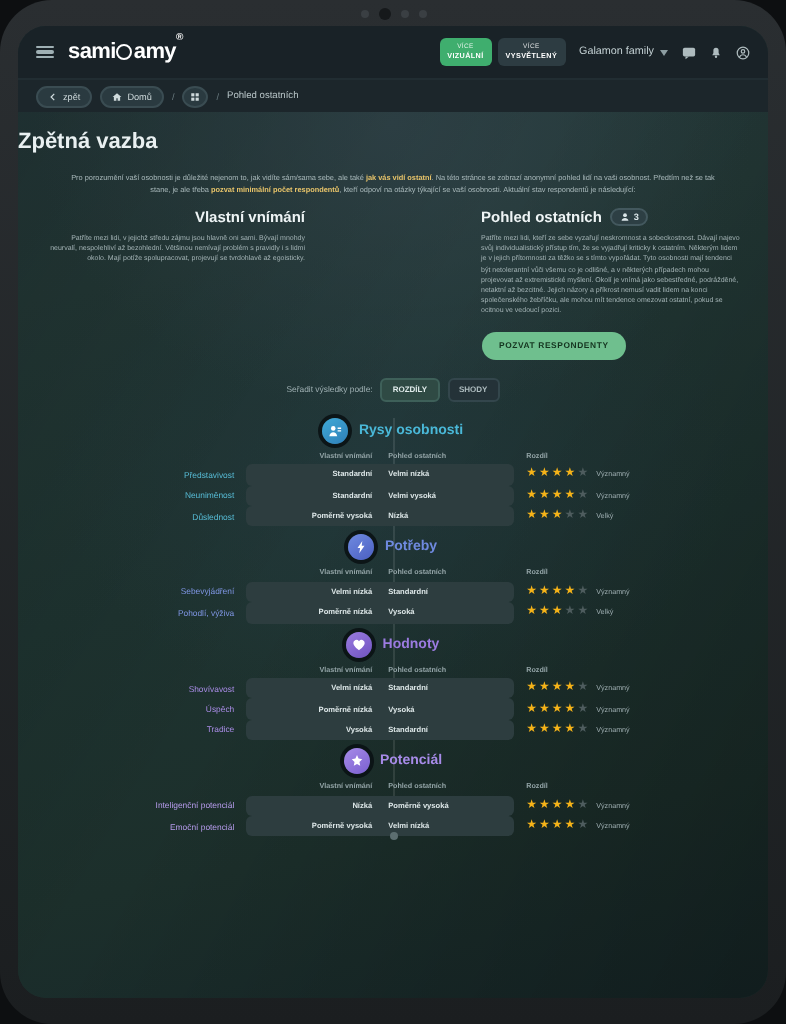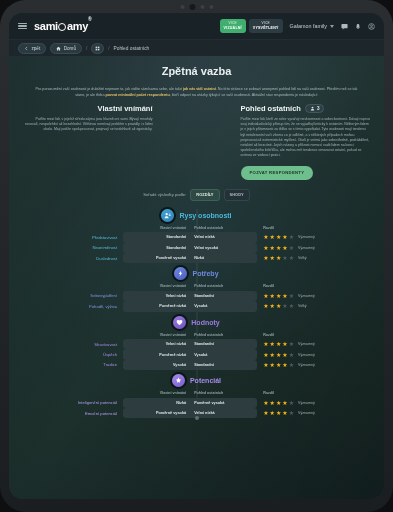--- a/index.html
+++ b/index.html
@@ -51,21 +51,21 @@
   .ticon svg { display:block; }
 
   
   .crumbbar { height:17px; background:#1c262b; display:flex; align-items:center; padding:0 9px; gap:4px; border-top:1px solid #212d32; }
   .chip { display:flex; align-items:center; gap:2.5px; background:#2a3a40; border:1px solid #3a4c52; border-radius:7px; padding:2px 5px; font-size:4.6px; color:#cfdadc; }
   .chip.round { border-radius:50%; padding:2px 3px; }
   .crumbsep { font-size:4.6px; color:#6b7c80; }
   .crumbtxt { font-size:4.8px; color:#b9c6c9; }
 
   
-  .pagehead { text-align:center; padding:9px 0 5px; }
+  .pagehead { padding:9px 0 5px; }
   .pagetitle { font-size:11px; color:#e9f0f1; font-weight:bold; }
   .intro { font-size:3.7px; line-height:6px; color:#a9b9bb; text-align:center; padding:4px 22px 0; }
   .intro b.hl { color:#e8c46a; }
   .intro b.hl2 { color:#e8c46a; }
 
   
   .panels { display:flex; padding:6px 14px 0; gap:0; position:relative; }
   .panel { flex:1; }
   .panel.left { padding-right:44px; text-align:right; }
   .panel.right { padding-left:44px; }

